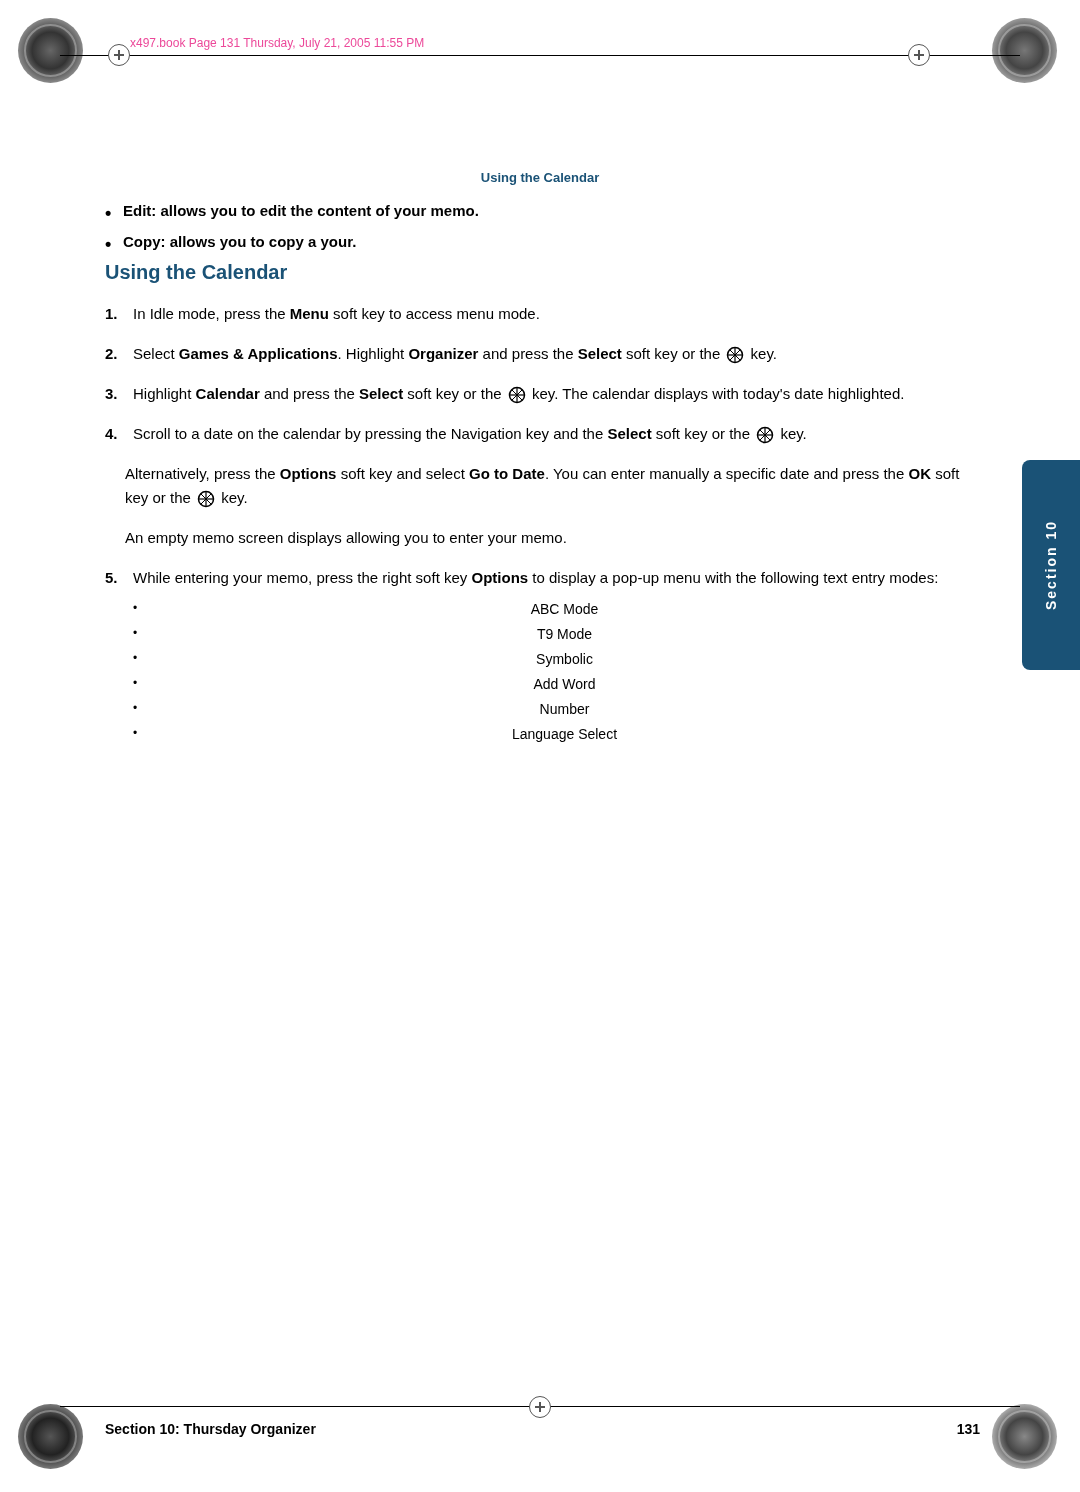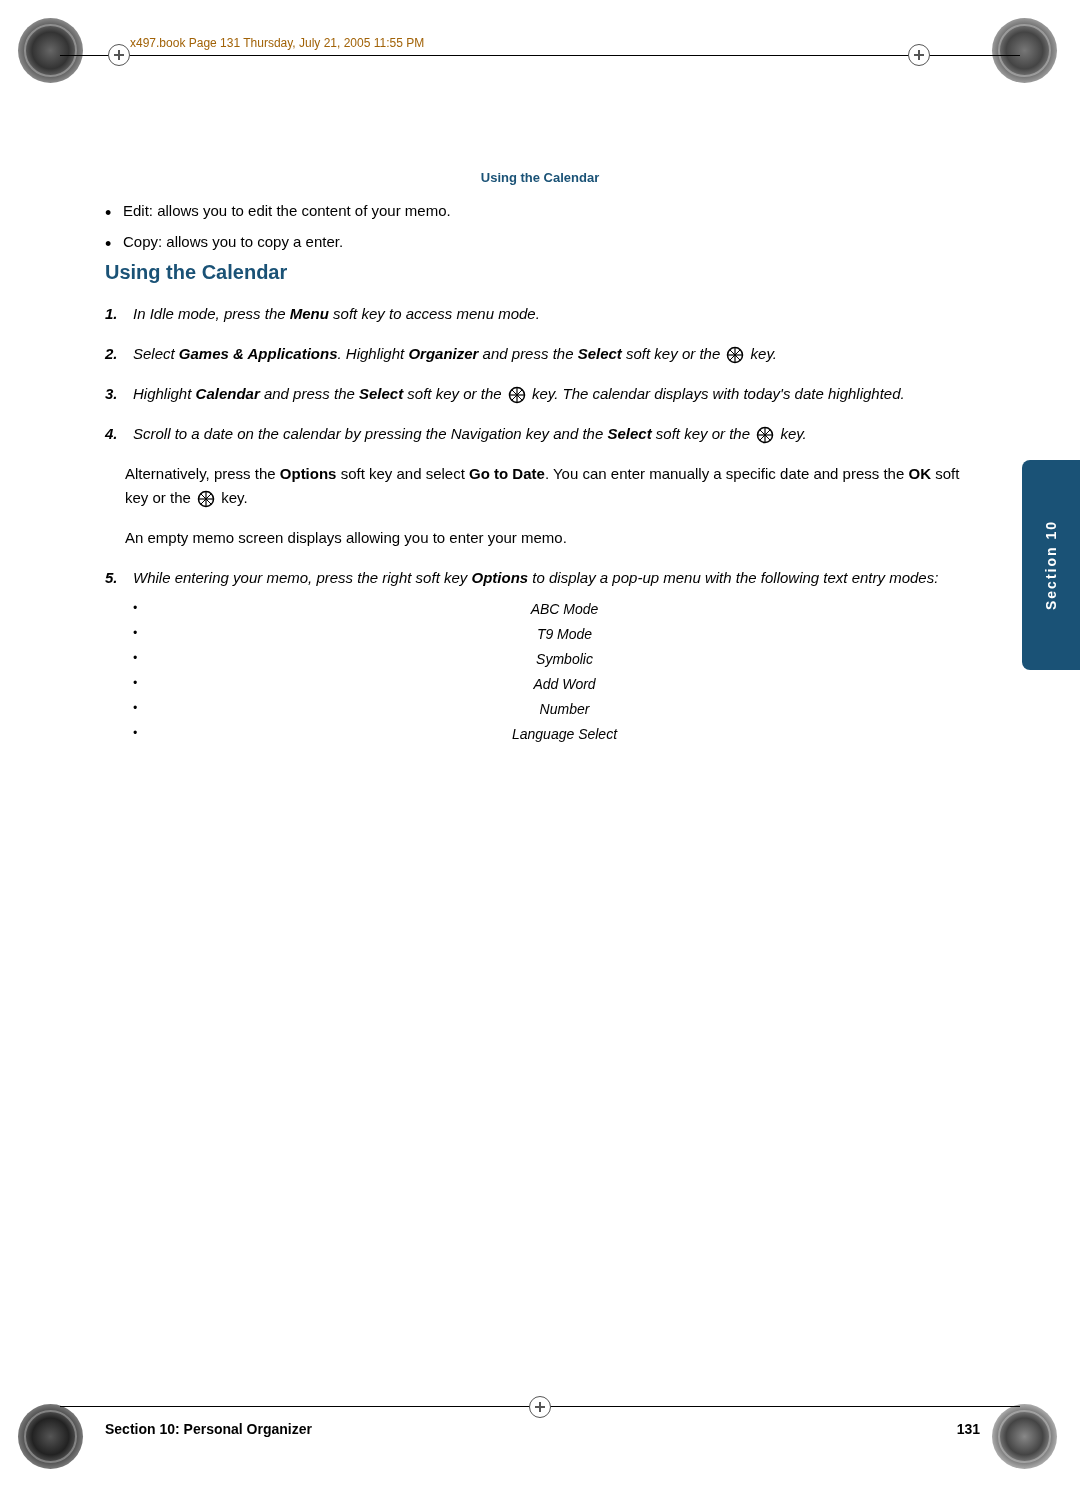--- a/index.html
+++ b/index.html
@@ -49,21 +49,21 @@
       left: 60px;
       right: 60px;
       height: 1px;
       background: #000;
     }
     .header-text {
       position: absolute;
       top: 36px;
       left: 130px;
       font-size: 12px;
-      color: #a16207;
+      color: #ec4899;
     }
 
     
     .header-crosshair-left {
       position: absolute;
       top: 44px;
       left: 108px;
     }
     .header-crosshair-right {
       position: absolute;
@@ -150,20 +150,21 @@
     .content {
       position: absolute;
       top: 200px;
       left: 105px;
       right: 100px;
     }
 
     
     .bullet-list {
       list-style: none;
+      font-weight: bold;
     }
     .bullet-list li {
       position: relative;
       padding-left: 18px;
       margin-bottom: 8px;
       font-size: 15px;
       line-height: 1.5;
     }
     .bullet-list li::before {
       content: '•';
@@ -186,21 +187,20 @@
       list-style: none;
       counter-reset: step-counter;
     }
     .numbered-list > li {
       counter-increment: step-counter;
       position: relative;
       padding-left: 28px;
       margin-bottom: 16px;
       font-size: 15px;
       line-height: 1.6;
-      font-style: italic;
     }
     .numbered-list > li::before {
       content: counter(step-counter) '.';
       position: absolute;
       left: 0;
       font-weight: bold;
       color: #000;
     }
 
     .bold { font-weight: bold; }
@@ -294,21 +294,21 @@
 <div class="running-head">Using the Calendar</div>
 
 <div class="section-tab">
   <span class="section-tab-text">Section 10</span>
 </div>
 
 <div class="content">
 
   <ul class="bullet-list">
     <li>Edit: allows you to edit the content of your memo.</li>
-    <li>Copy: allows you to copy a enter.</li>
+    <li>Copy: allows you to copy a your.</li>
   </ul>
 
   <div class="section-heading">Using the Calendar</div>
 
   <ol class="numbered-list">
 
     <li>
       <span>In Idle mode, press the <span class="bold">Menu</span> soft key to access menu mode.</span>
     </li>
 
@@ -372,15 +372,15 @@
 
 </div>
 
 <div class="footer-bar"></div>
 
 <div class="footer-crosshair-center">
   <div class="crosshair-small"></div>
 </div>
 
 <div class="footer-content">
-  <span class="footer-left">Section 10: Personal Organizer</span>
+  <span class="footer-left">Section 10: Thursday Organizer</span>
   <span class="footer-right">131</span>
 </div>
 
 </body></html>

